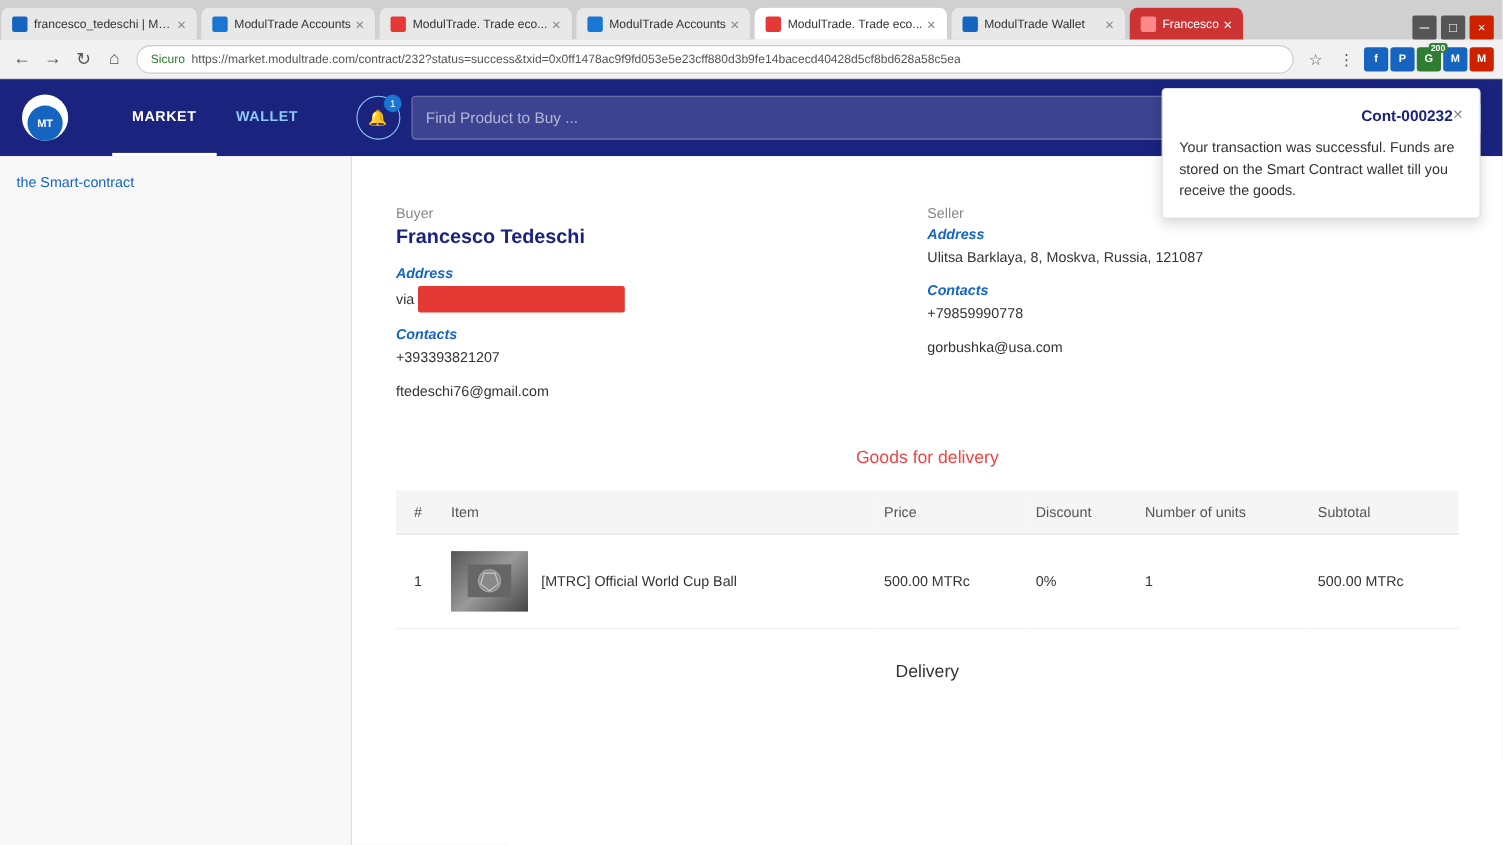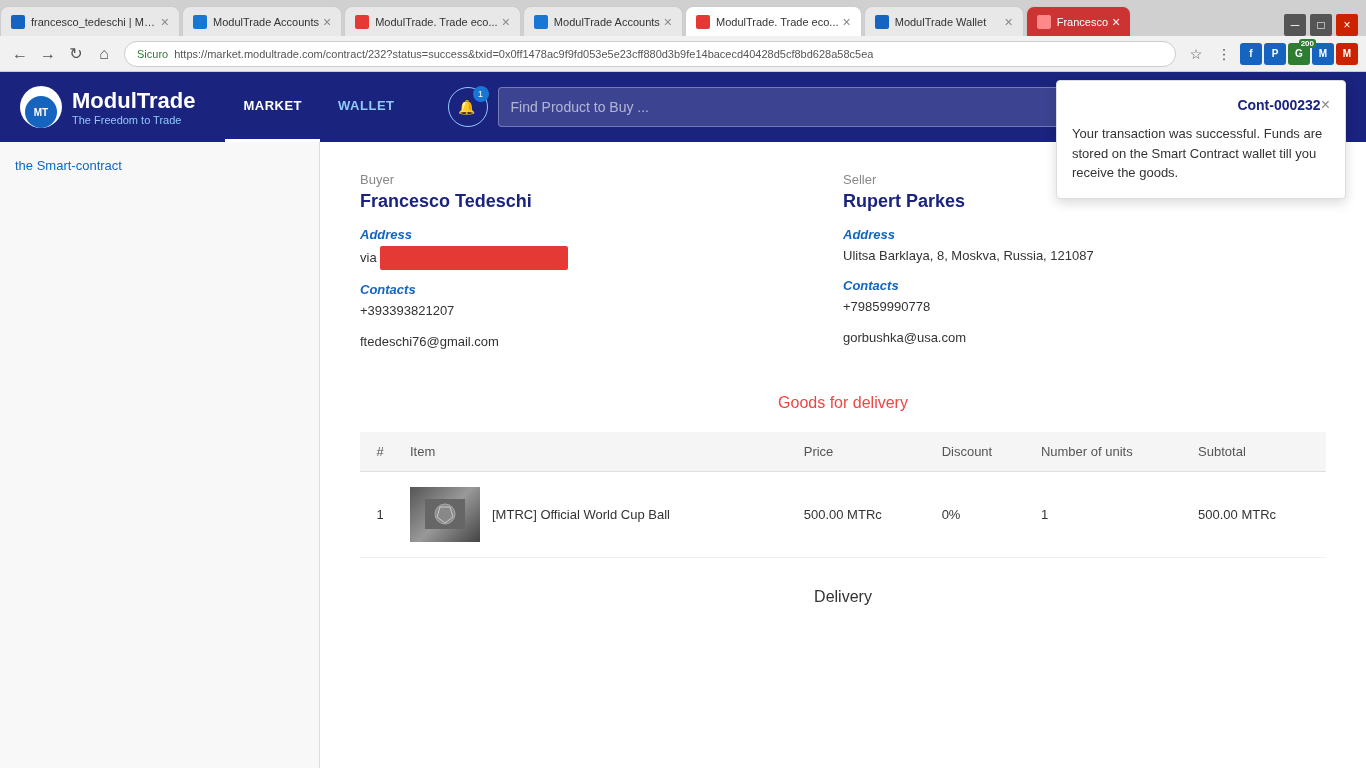--- a/index.html
+++ b/index.html
@@ -56,21 +56,21 @@
     .language-btn { background: transparent; border: 1px solid #90caf9; color: #90caf9; padding: 8px 14px; border-radius: 4px; cursor: pointer; font-size: 13px; margin-left: 10px; }
 
     
     .main-content { display: flex; height: calc(768px - 72px - 70px); }
 
     
     .sidebar { width: 320px; background: #f8f8f8; border-right: 1px solid #ddd; padding: 15px; overflow-y: auto; }
     .sidebar-text { color: #1565c0; font-size: 13px; cursor: pointer; }
 
     
-    .contract-area { flex: 1; background: #fff; overflow-y: auto; padding: 30px 40px; }
+    .contract-area { flex: 1; background: #fff; overflow-y: auto; padding: 44px 40px; }
 
     
     .notification-popup { position: fixed; top: 80px; right: 20px; width: 290px; background: #fff; border: 1px solid #ddd; border-radius: 4px; box-shadow: 0 4px 12px rgba(0,0,0,0.15); z-index: 1000; padding: 15px; }
     .notif-header { display: flex; align-items: center; justify-content: flex-end; margin-bottom: 10px; }
     .notif-title { font-size: 14px; font-weight: bold; color: #1a237e; }
     .notif-close { color: #888; cursor: pointer; font-size: 16px; }
     .notif-body { font-size: 13px; color: #333; line-height: 1.5; }
 
     
     .parties-section { display: flex; margin-bottom: 30px; }
@@ -173,24 +173,20 @@
       <div class="ext-btn">M</div>
       <div class="ext-btn ext-red">M</div>
     </div>
   </div>
 </div>
 
 <div class="app-header">
   <div class="logo-area">
     <div class="logo-icon">
       <div class="logo-icon-inner">MT</div>
-    </div>
-    <div class="logo-text">
-      <div class="logo-name">ModulTrade</div>
-      <div class="logo-tagline">The Freedom to Trade</div>
     </div>
   </div>
 
   <div class="nav-tabs">
     <div class="nav-tab active-tab">MARKET</div>
     <div class="nav-tab">WALLET</div>
   </div>
 
   <div class="search-area">
     <div class="notification-btn">
@@ -224,21 +220,20 @@
         <div class="party-value">
           via <span class="redacted">&nbsp;&nbsp;&nbsp;&nbsp;&nbsp;&nbsp;&nbsp;&nbsp;&nbsp;&nbsp;&nbsp;&nbsp;&nbsp;&nbsp;&nbsp;&nbsp;&nbsp;&nbsp;&nbsp;&nbsp;&nbsp;&nbsp;&nbsp;&nbsp;&nbsp;&nbsp;&nbsp;&nbsp;&nbsp;&nbsp;&nbsp;&nbsp;&nbsp;&nbsp;&nbsp;&nbsp;&nbsp;&nbsp;&nbsp;&nbsp;&nbsp;&nbsp;&nbsp;&nbsp;&nbsp;&nbsp;&nbsp;&nbsp;&nbsp;&nbsp;&nbsp;&nbsp;</span>
         </div>
         <div class="party-label">Contacts</div>
         <div class="party-value">+393393821207</div>
         <div class="party-value">ftedeschi76@gmail.com</div>
       </div>
 
       <div class="party">
         <div class="party-role">Seller</div>
-        <div class="party-name">Rupert Parkes</div>
         <div class="party-label">Address</div>
         <div class="party-value">Ulitsa Barklaya, 8, Moskva, Russia, 121087</div>
         <div class="party-label">Contacts</div>
         <div class="party-value">+79859990778</div>
         <div class="party-value">gorbushka@usa.com</div>
       </div>
     </div>
 
     <div class="section-title">Goods for delivery</div>
     <table class="goods-table">

